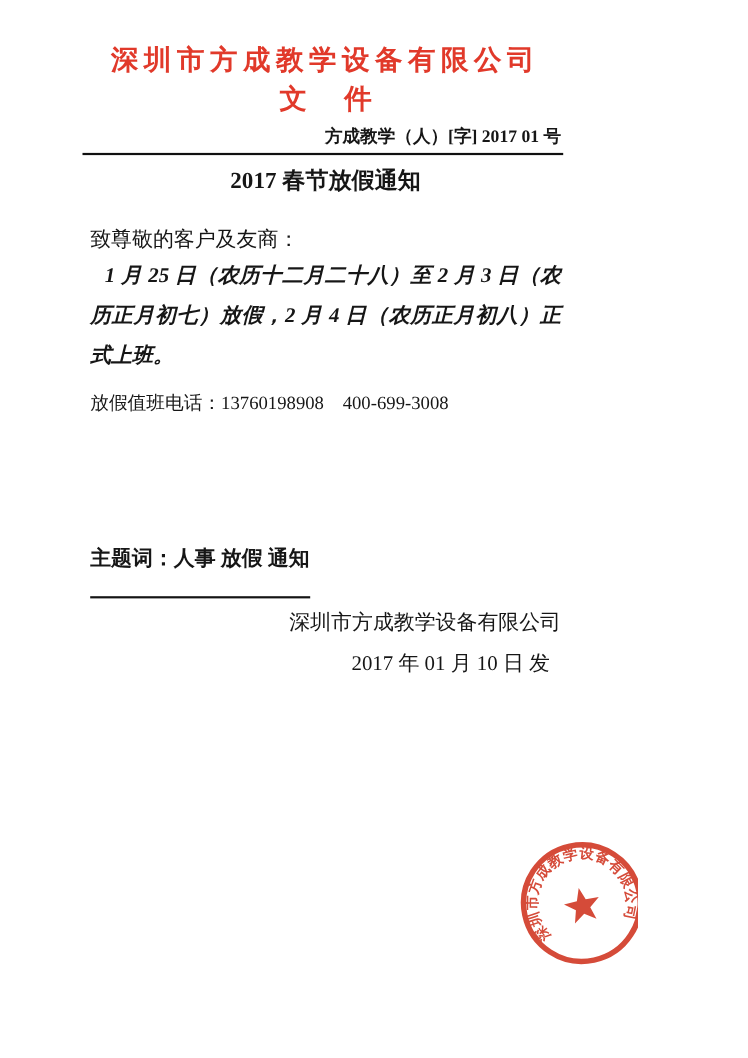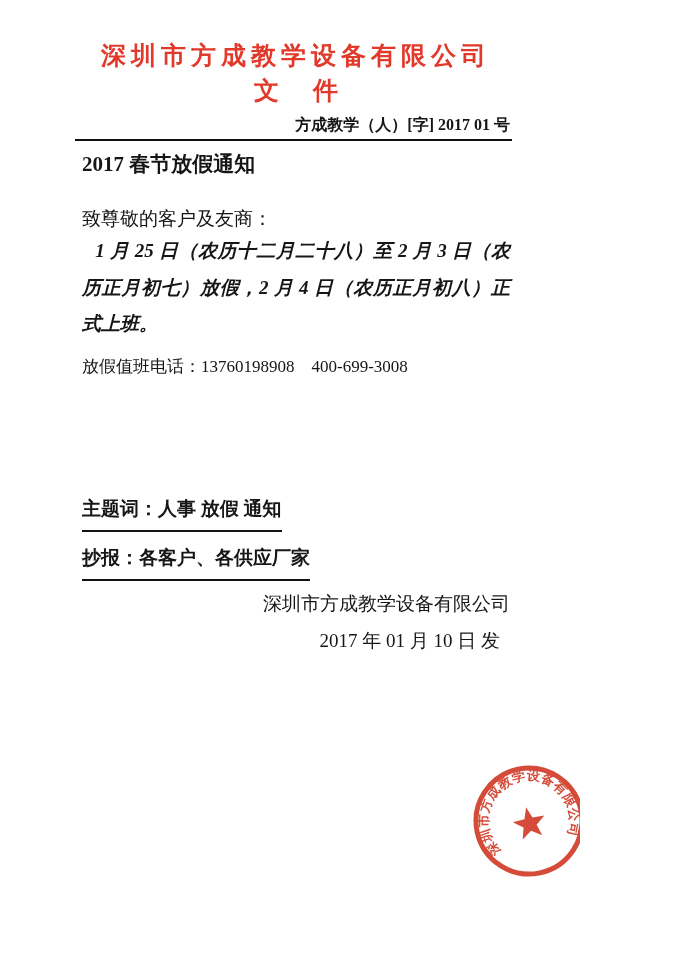--- a/index.html
+++ b/index.html
@@ -46,20 +46,21 @@
   .rule{
     margin-top:4px;
     margin-left:-7px;
     margin-right:-2px;
     border:0;
     border-top:2.5px solid #101010;
     height:0;
   }
   .notice-title{
     margin-top:7px;
+    text-align:center;
     font-size:21px;
     font-weight:bold;
     line-height:30px;
   }
   .salutation{
     margin-top:26px;
     font-size:19px;
     line-height:28px;
   }
   p.body-para{
@@ -81,21 +82,21 @@
   .keywords{
     margin-top:112px;
     font-size:19px;
     line-height:30px;
   }
   .kw-line{margin:0 0 11px 0;}
   .kw{
     display:inline-block;
     font-weight:bold;
     border-bottom:2px solid #141414;
-    padding-bottom:6px;
+    padding-bottom:18px;
   }
   .signature{
     margin-top:2px;
     text-align:right;
     font-size:19px;
     line-height:24px;
   }
   .sign-company{margin:0;padding-right:0px;}
   .sign-date{margin:13px 0 0 0;padding-right:10px;}
   .seal{
@@ -135,21 +136,20 @@
     <div class="salutation">致尊敬的客户及友商：</div>
 
 
     <p class="body-para para2">1 月 25 日（农历十二月二十八）至 2 月 3 日（农历正月初七）放假，2 月 4 日（农历正月初八）正式上班。</p>
 
 
     <div class="phone-line">放假值班电话：13760198908　400-699-3008</div>
 
     <div class="keywords">
       <p class="kw-line"><span class="kw">主题词：人事 放假 通知</span></p>
-      <p class="kw-line"><span class="kw">抄报：各客户、各供应厂家</span></p>
     </div>
 
     <div class="signature">
       <p class="sign-company">深圳市方成教学设备有限公司</p>
       <p class="sign-date">2017 年 01 月 10 日  发</p>
     </div>
 
   </div>
 
   <div class="seal">

